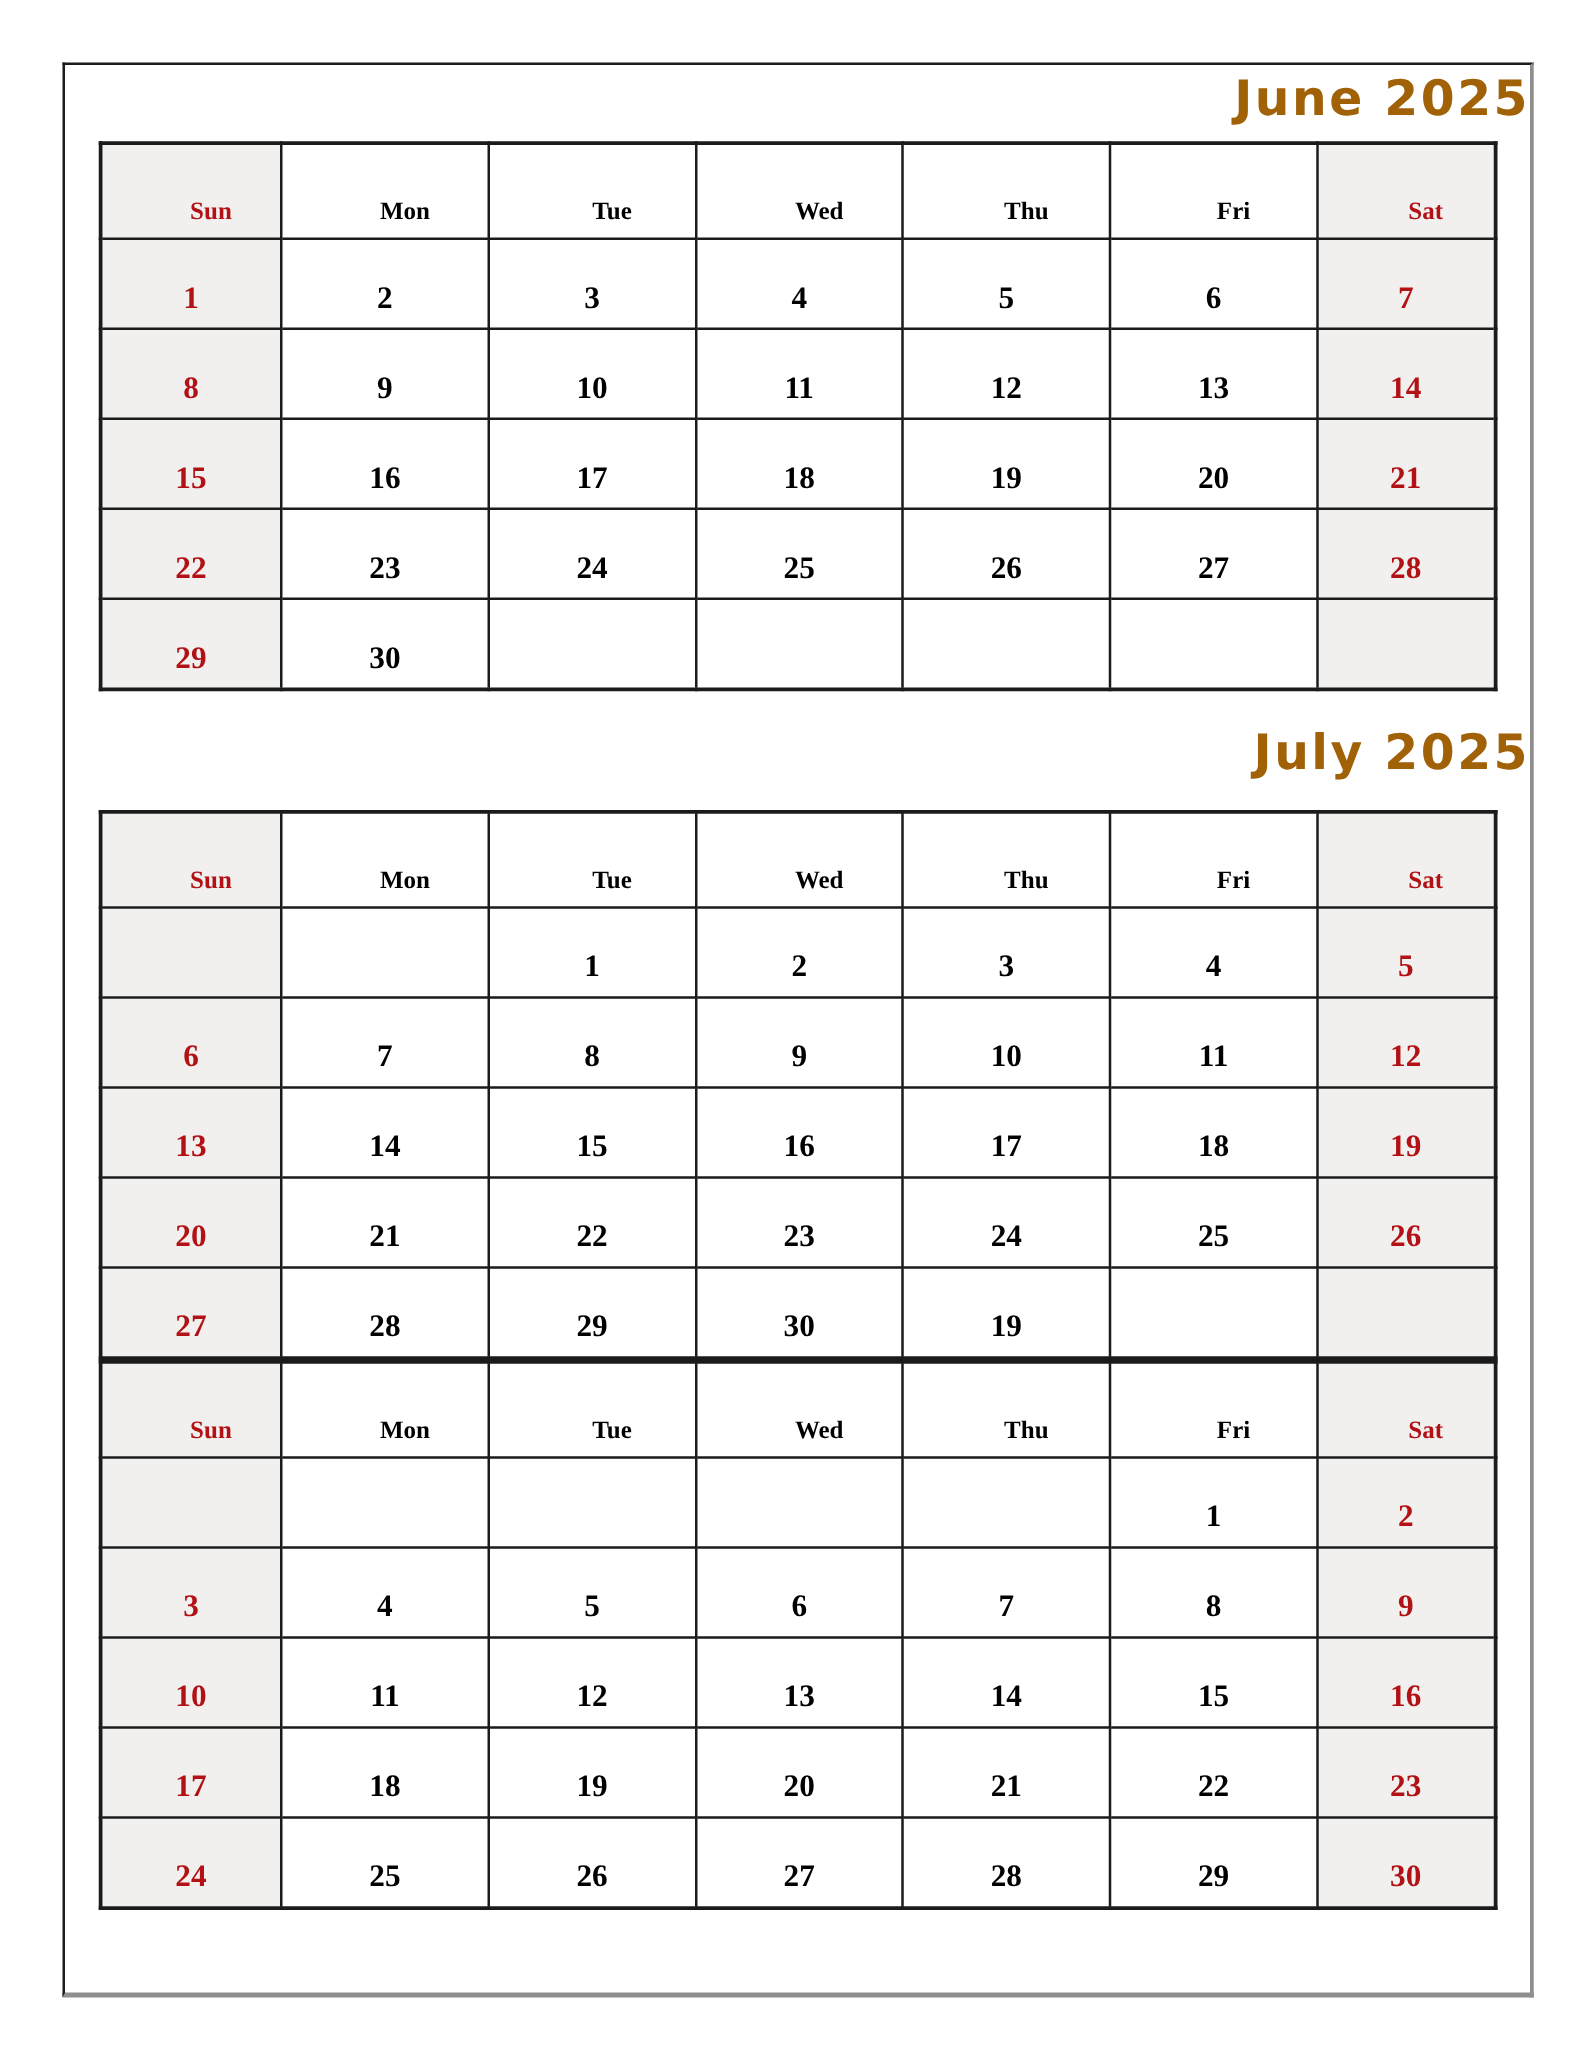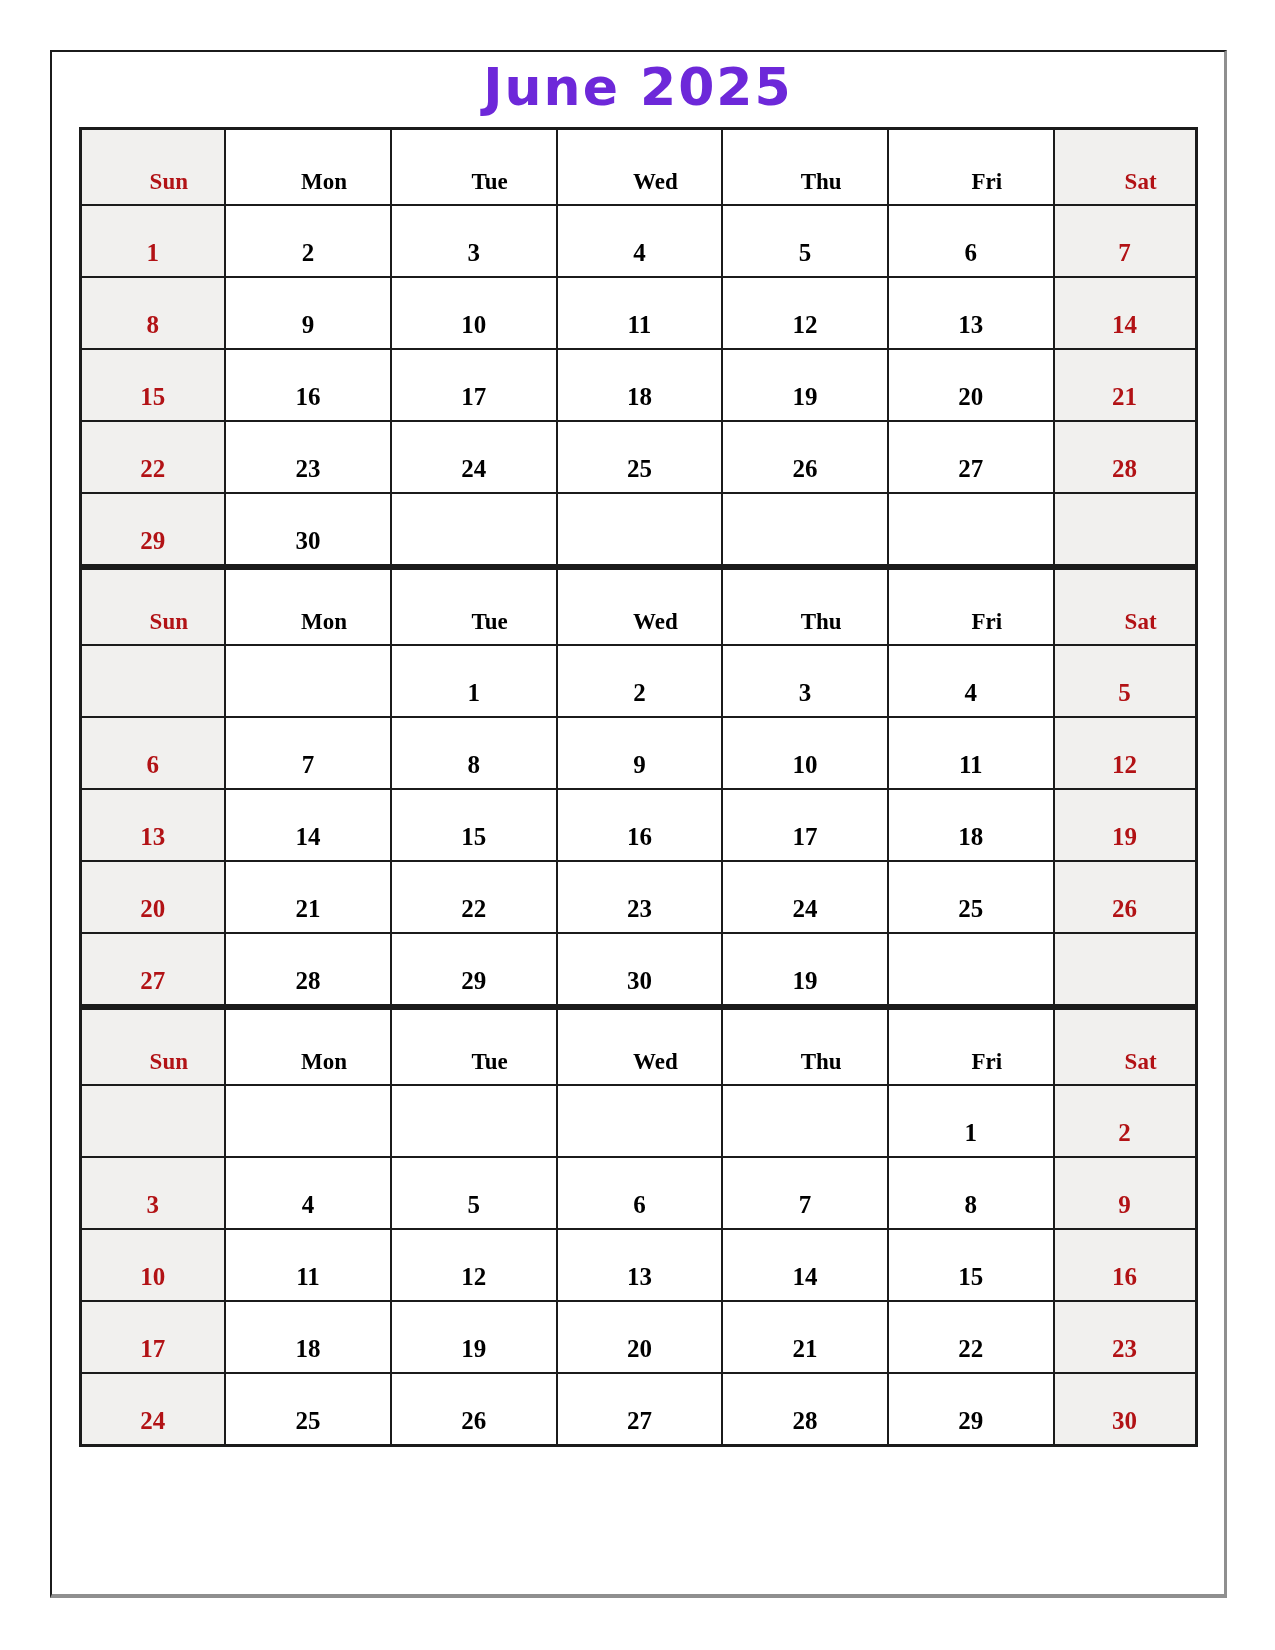--- a/index.html
+++ b/index.html
@@ -23,27 +23,27 @@
     top: 50px;
     width: 1177px;
     height: 1548px;
     box-sizing: border-box;
     border: 2px solid #1b1b1b;
     border-right: 3px solid #8f8f8f;
     border-bottom: 4px solid #8f8f8f;
     background: #ffffff;
   }
   .month-title {
-    text-align: center;
+    text-align: right;
     font-family: "DejaVu Sans", "Liberation Sans", sans-serif;
     font-weight: 800;
-    font-size: 52px;
+    font-size: 39px;
     line-height: 1.05;
     letter-spacing: 2px;
-    color: #6d28d9;
+    color: #a16207;
     margin: 0;
   }
   .month-june .month-title  { padding-top: 8px;  padding-bottom: 12px; }
   .month-july .month-title,
   .month-august .month-title { padding-top: 30px; padding-bottom: 24px; }
 
   table.cal {
     width: 1119px;
     margin: 0 auto;
     border-collapse: collapse;
@@ -58,21 +58,21 @@
     border: 2px solid #1b1b1b;
     text-align: center;
     vertical-align: bottom;
     padding: 0 0 9px 0;
     background: #ffffff;
     color: #000000;
     overflow: hidden;
   }
   table.cal th {
     height: 65px;
-    font-size: 23px;
+    font-size: 20px;
     font-weight: bold;
     font-family: "Liberation Serif", serif;
     padding-left: 32px;
   }
   table.cal td {
     height: 61px;
     font-size: 25px;
     font-weight: bold;
     font-family: "Liberation Serif", serif;
   }
@@ -154,20 +154,21 @@
                 <td></td>
                 <td></td>
                 <td></td>
                 <td class="weekend"></td>
               </tr>
             </tbody>
     </table>
   </section>
 
   <section class="month month-july">
+    <h1 class="month-title">July 2025</h1>
     <table class="cal">
       <colgroup>
         <col class="col-sun">
               <col class="col-mid">
               <col class="col-mid">
         <col class="col-mid">
               <col class="col-mid">
               <col class="col-mid">
         <col class="col-sat">
       </colgroup>

